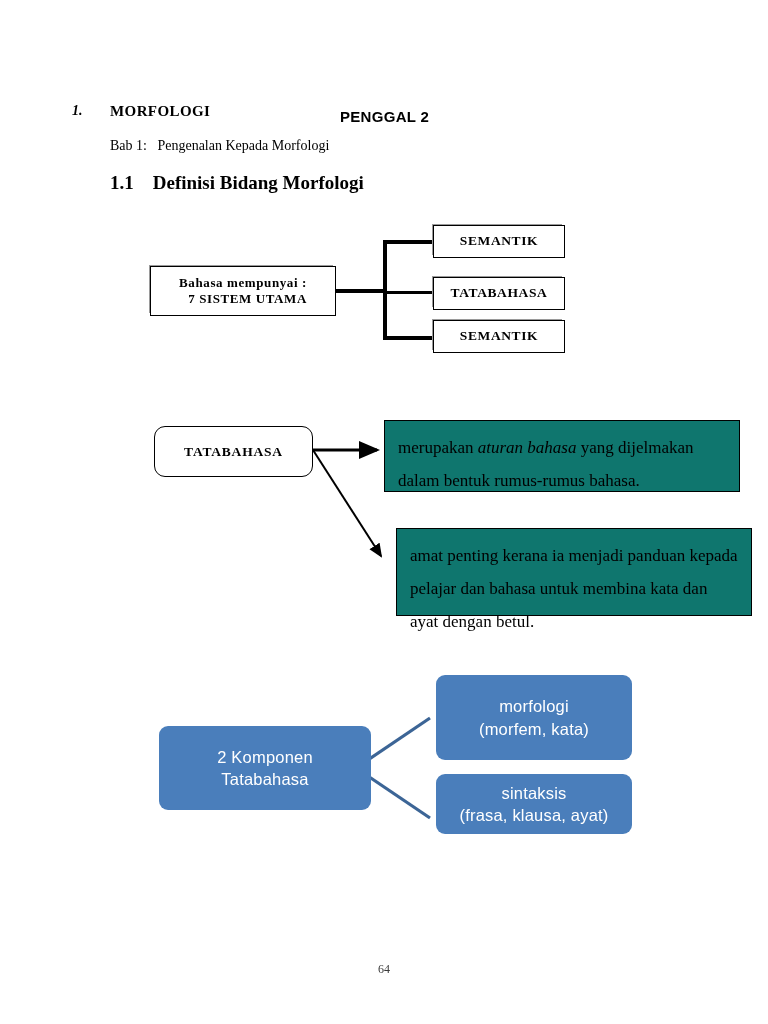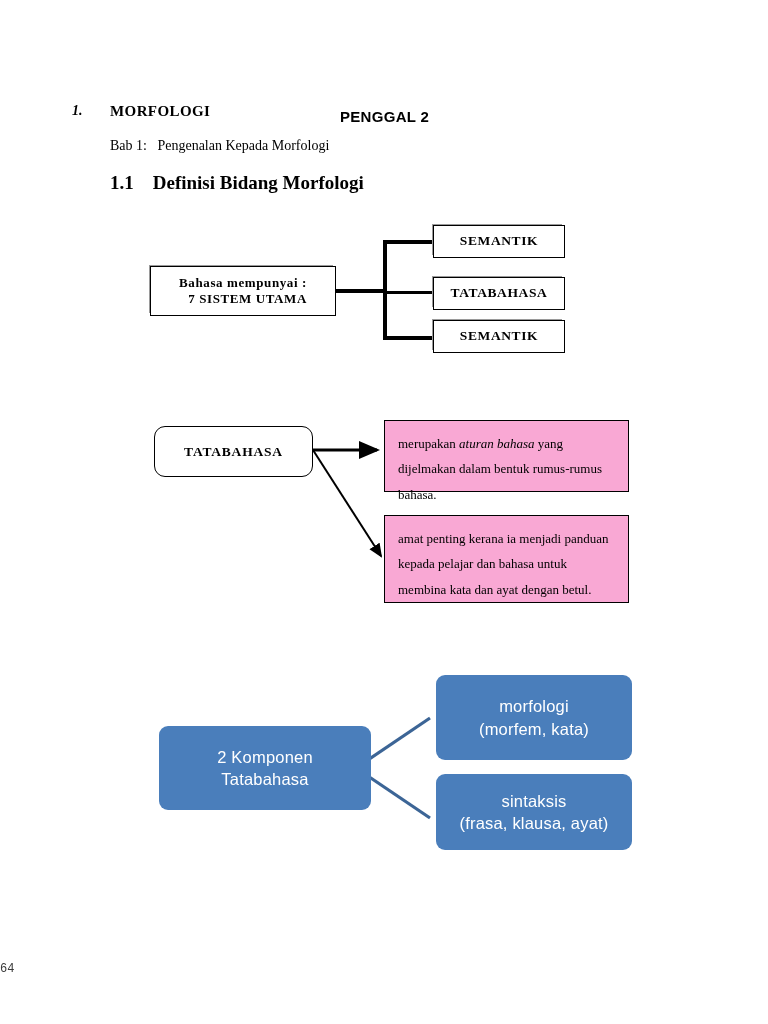--- a/index.html
+++ b/index.html
@@ -123,30 +123,30 @@
     justify-content: center;
     font-family: "Liberation Serif", serif;
     font-weight: bold;
     font-size: 13.5px;
     letter-spacing: 0.8px;
   }
   .d2-text {
     position: absolute;
     left: 384px;
     box-sizing: border-box;
-    width: 245px;
+    width: 356px;
     border: 1.2px solid #000000;
-    background: #f9a8d4;
+    background: #0f766e;
     padding: 10px 13px 8px 13px;
     font-family: "Liberation Serif", serif;
-    font-size: 13px;
+    font-size: 17px;
     line-height: 1.95;
   }
   .d2-text.one { top: 420px; height: 72px; }
-  .d2-text.two { top: 515px; height: 88px; }
+  .d2-text.two { top: 528px; height: 88px; margin-left: 12px; }
   .d2-text i { font-style: italic; }
 
   .d2-arrows {
     position: absolute;
     left: 0;
     top: 0;
     width: 768px;
     height: 1024px;
     pointer-events: none;
   }
@@ -182,30 +182,31 @@
   .d3-child-a {
     left: 436px;
     top: 675px;
     width: 196px;
     height: 85px;
   }
   .d3-child-b {
     left: 436px;
     top: 774px;
     width: 196px;
-    height: 76px;
+    height: 60px;
   }
 
   
   .page-num {
     position: absolute;
     left: 0;
     top: 962px;
     width: 768px;
-    font-family: Liberation Mono, monospace;
+    text-align: center;
+    font-family: Liberation Serif, serif;
     font-size: 12px;
     color: #3a3a3a;
   }
 </style>
 </head>
 <body>
 
 <div id="page">
 
   <div class="penggal">PENGGAL 2</div>

